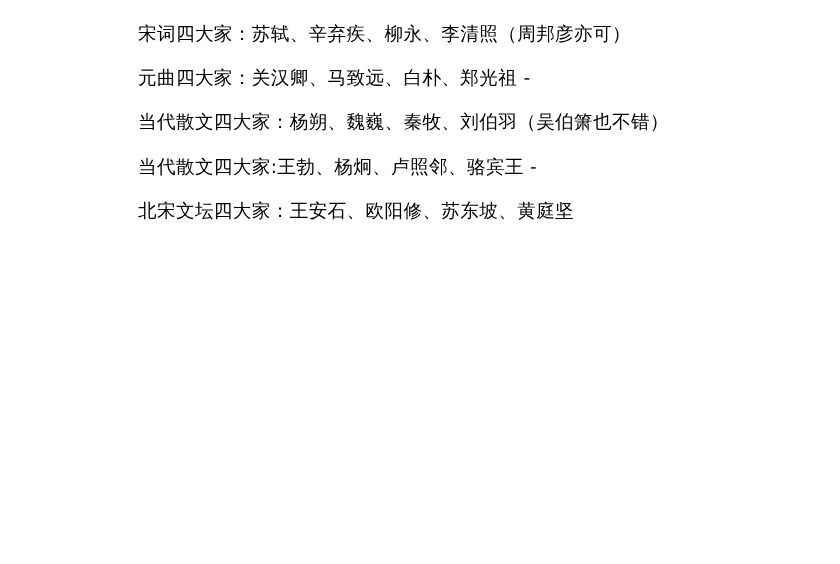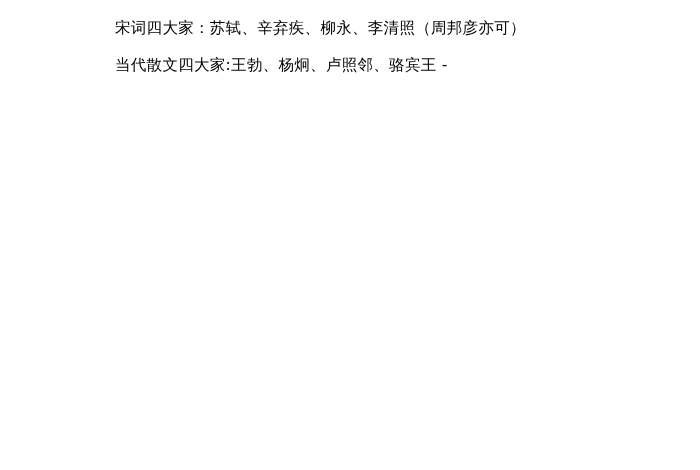--- a/index.html
+++ b/index.html
@@ -31,14 +31,17 @@
     margin: 0;
     white-space: pre-wrap;
     word-break: break-all;
   }
 </style>
 </head>
 <body>
 
 <div class="page">
   <p class="para">宋词四大家：苏轼、辛弃疾、柳永、李清照（周邦彦亦可）</p>
+  <p class="para">元曲四大家：关汉卿、马致远、白朴、郑光祖 -</p>
+  <p class="para">当代散文四大家：杨朔、魏巍、秦牧、刘伯羽（吴伯箫也不错）</p>
   <p class="para">当代散文四大家:王勃、杨炯、卢照邻、骆宾王 -</p>
+  <p class="para">北宋文坛四大家：王安石、欧阳修、苏东坡、黄庭坚</p>
 </div>
 
 </body></html>

